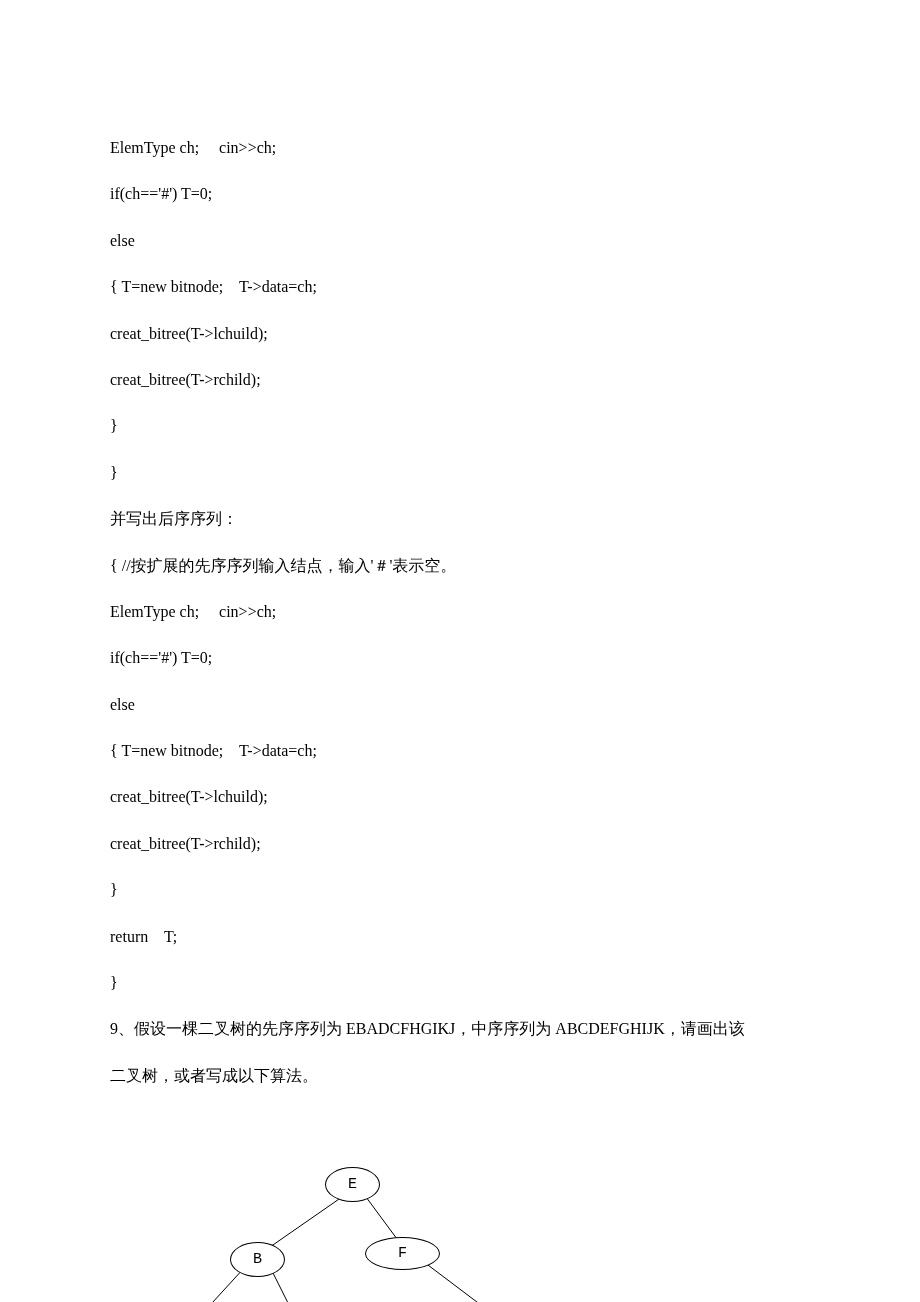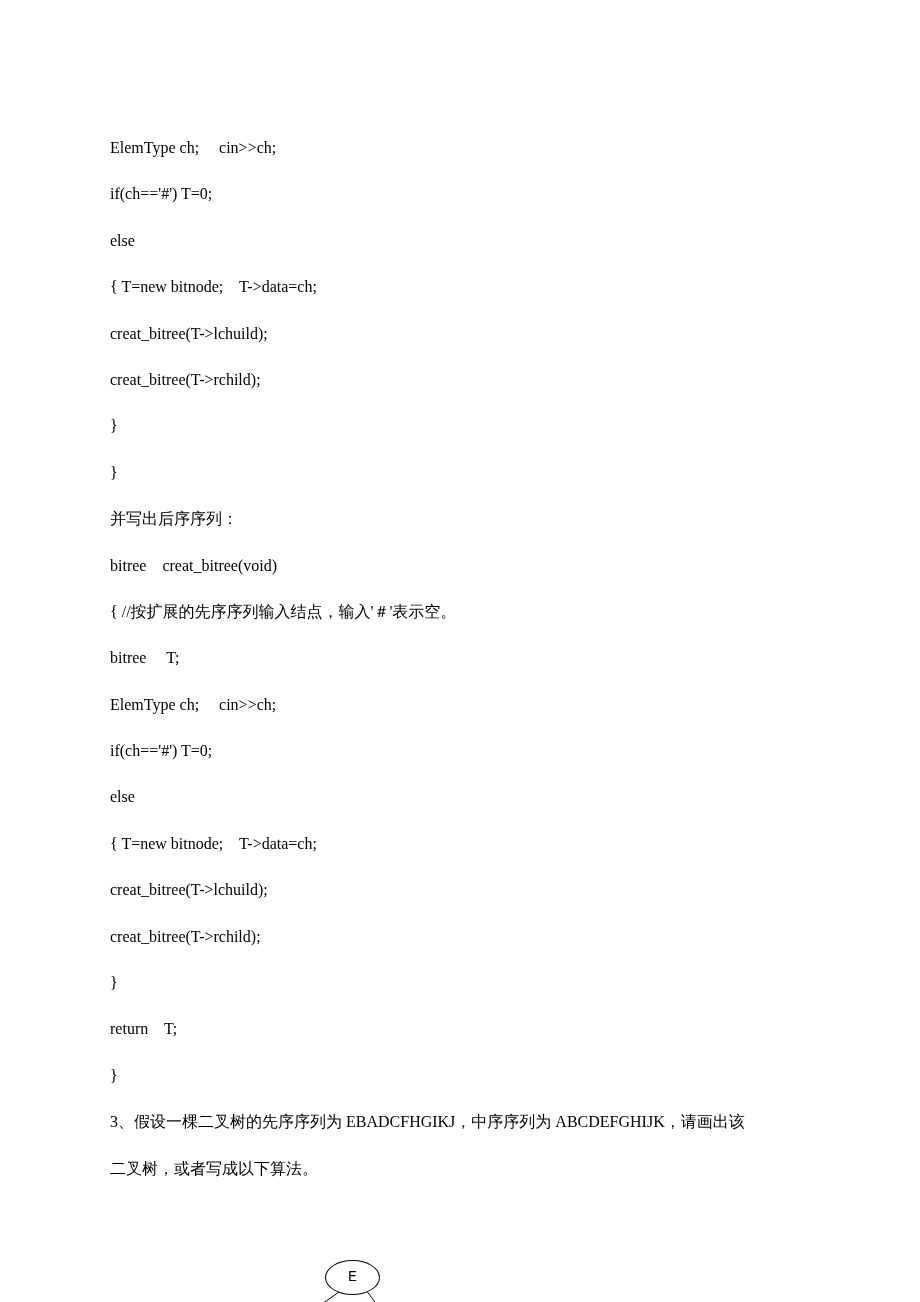--- a/index.html
+++ b/index.html
@@ -55,33 +55,31 @@
 
   <div class="line">ElemType ch;     cin&gt;&gt;ch;</div>
   <div class="line">if(ch=='#') T=0;</div>
   <div class="line">else</div>
   <div class="line">{ T=new bitnode;    T-&gt;data=ch;</div>
   <div class="line">creat_bitree(T-&gt;lchuild);</div>
   <div class="line">creat_bitree(T-&gt;rchild);</div>
   <div class="line">}</div>
   <div class="line">}</div>
   <div class="line">并写出后序序列：</div>
-  <div class="line">bitree    creat_bitree(void)</div>
   <div class="line">{ //按扩展的先序序列输入结点，输入'＃'表示空。</div>
-  <div class="line">bitree     T;</div>
   <div class="line">ElemType ch;     cin&gt;&gt;ch;</div>
   <div class="line">if(ch=='#') T=0;</div>
   <div class="line">else</div>
   <div class="line">{ T=new bitnode;    T-&gt;data=ch;</div>
   <div class="line">creat_bitree(T-&gt;lchuild);</div>
   <div class="line">creat_bitree(T-&gt;rchild);</div>
   <div class="line">}</div>
   <div class="line">return    T;</div>
   <div class="line">}</div>
-  <div class="line">3、假设一棵二叉树的先序序列为 EBADCFHGIKJ，中序序列为 ABCDEFGHIJK，请画出该</div>
+  <div class="line">9、假设一棵二叉树的先序序列为 EBADCFHGIKJ，中序序列为 ABCDEFGHIJK，请画出该</div>
   <div class="line">二叉树，或者写成以下算法。</div>
 
   <div class="tree-area">
     <svg class="edges">
       <line x1="232" y1="30" x2="160" y2="80" stroke="#000" stroke-width="1"></line>
       <line x1="256" y1="30" x2="290" y2="76" stroke="#000" stroke-width="1"></line>
       <line x1="135" y1="100" x2="80" y2="160" stroke="#000" stroke-width="1"></line>
       <line x1="160" y1="100" x2="190" y2="160" stroke="#000" stroke-width="1"></line>
       <line x1="180" y1="195" x2="150" y2="250" stroke="#000" stroke-width="1"></line>
       <line x1="310" y1="92" x2="400" y2="160" stroke="#000" stroke-width="1"></line>

